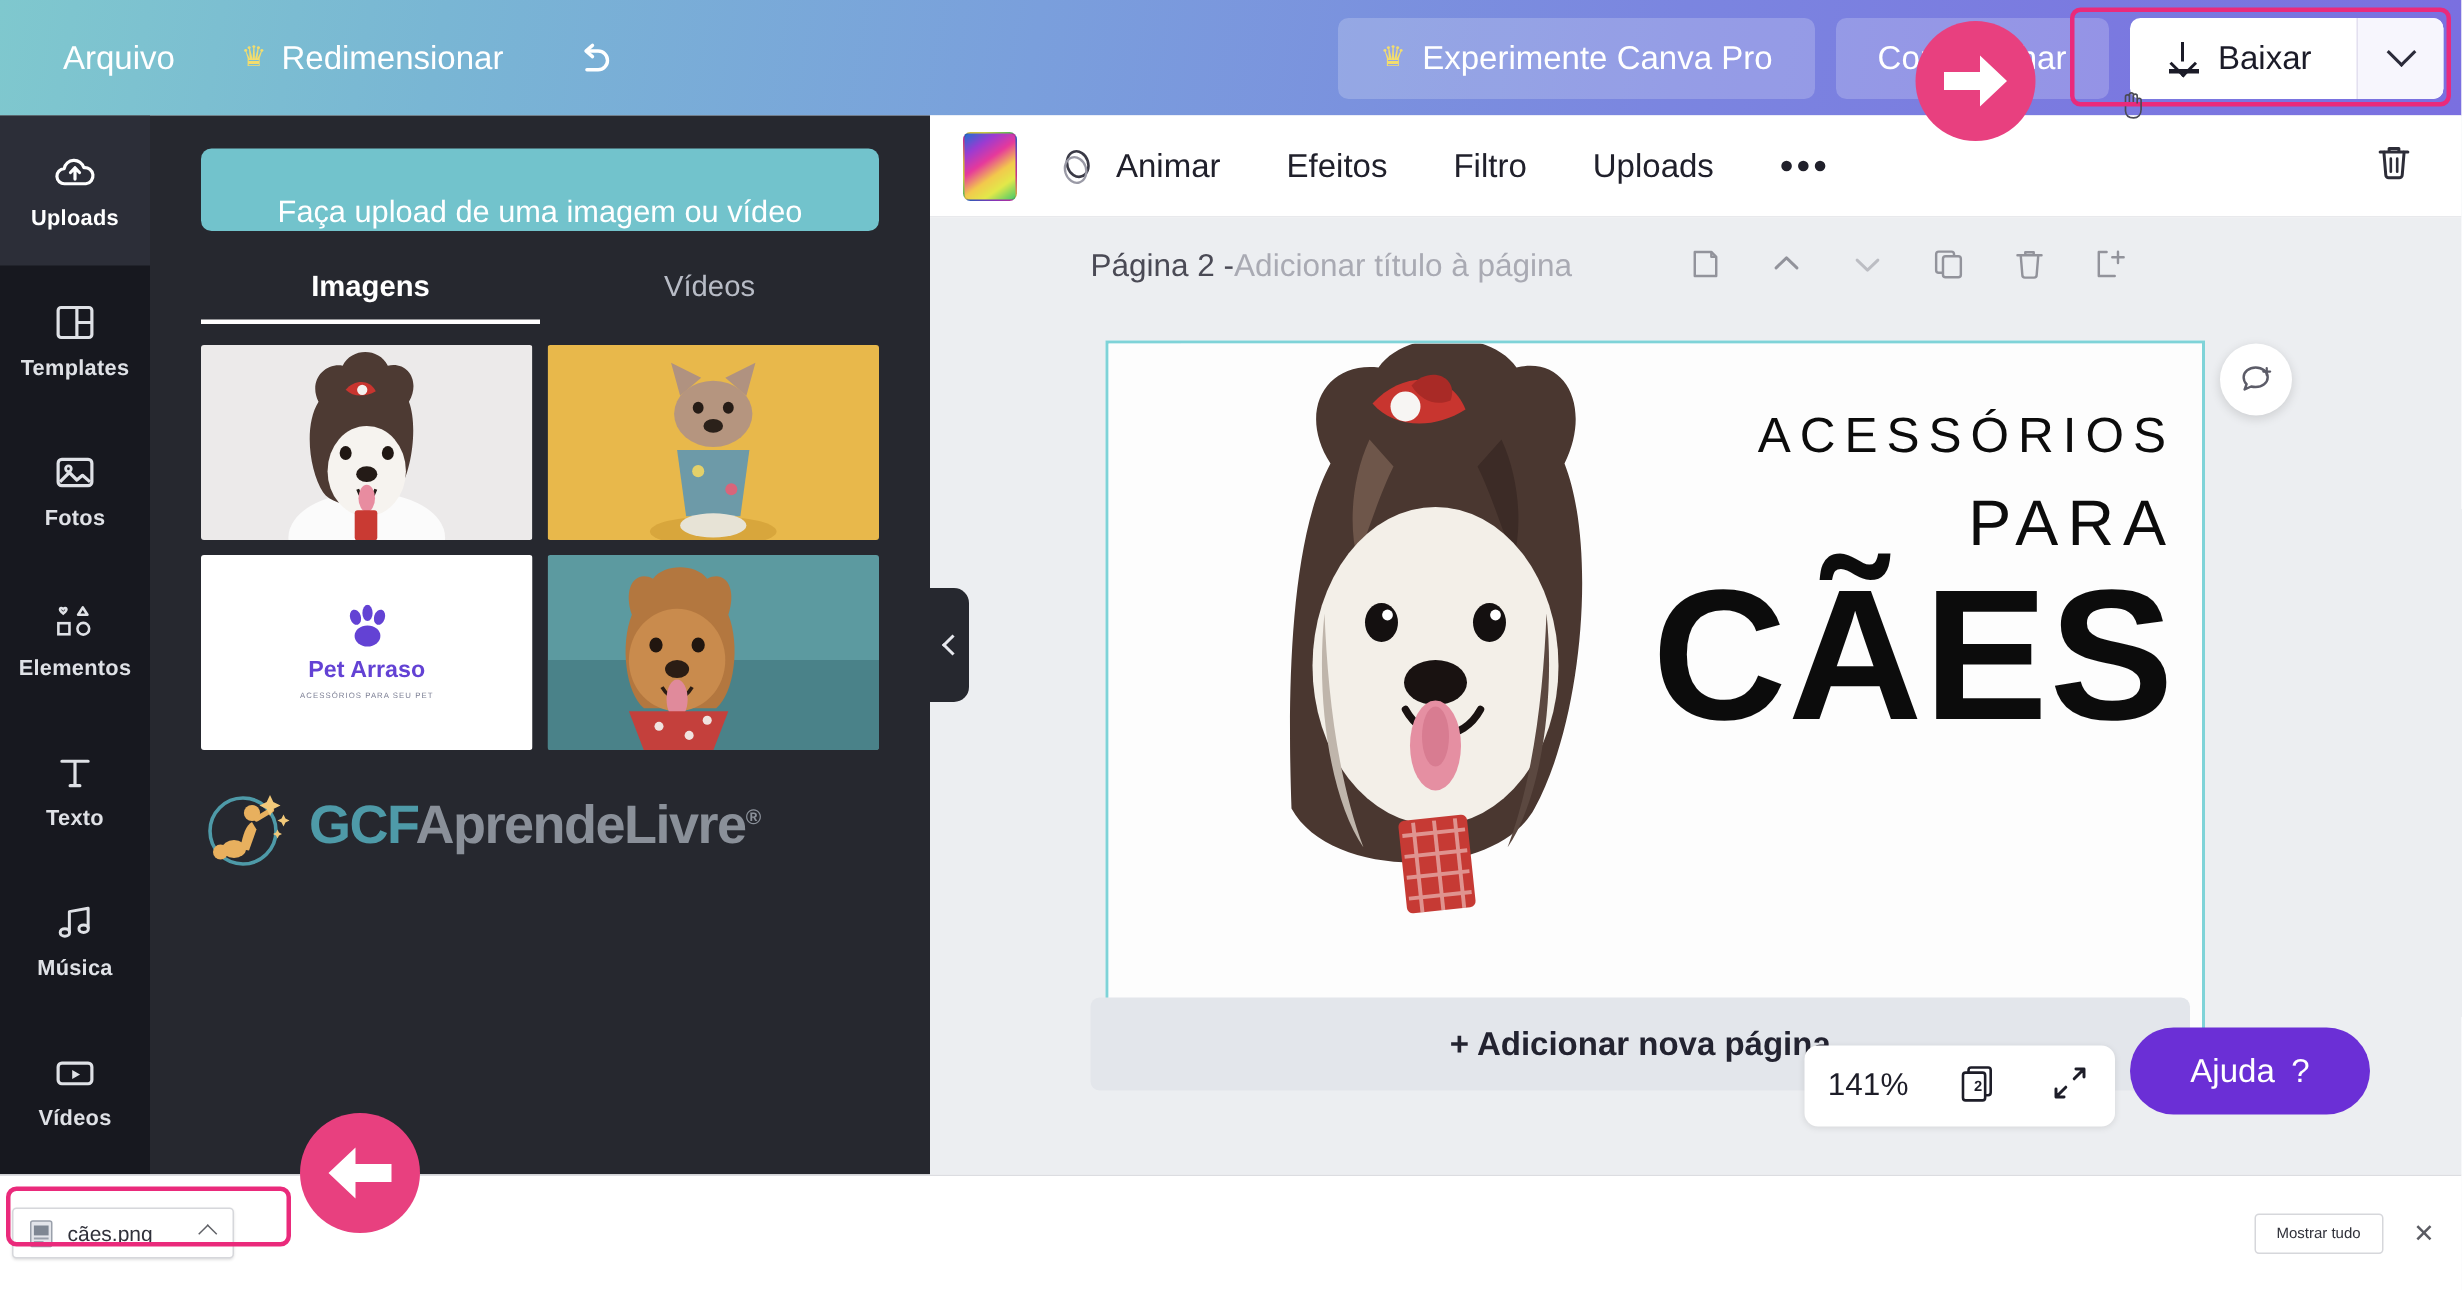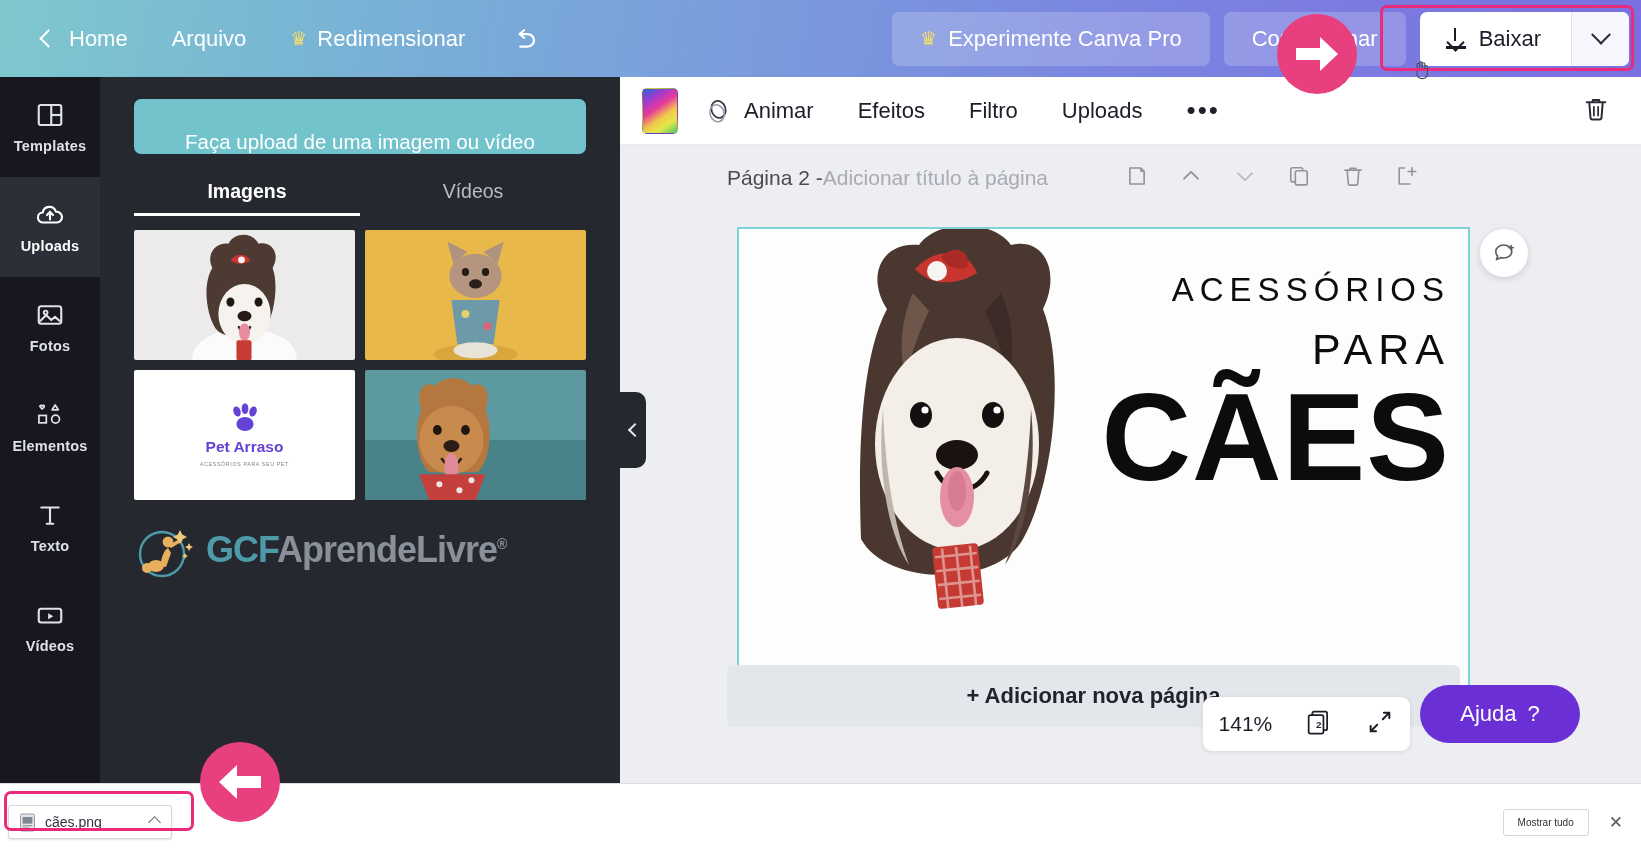--- a/index.html
+++ b/index.html
@@ -200,21 +200,21 @@
     display: flex; align-items: center; justify-content: center; gap: 11px; cursor: pointer;
   }
 
   
   .dlbar {
     position: absolute; left: 0; top: 783px; width: 1641px; height: 77px;
     background: #ffffff; border-top: 1px solid #dcdde1;
     display: flex; align-items: center;
   }
   .dlfile {
-    margin-left: 8px; width: 164px; height: 34px; background: #ffffff;
+    margin-left: 8px; width: 148px; height: 34px; background: #ffffff;
     border: 1px solid #d6d7db; border-radius: 3px; display: flex; align-items: center;
     gap: 9px; padding: 0 10px; cursor: pointer; box-shadow: 0 1px 2px rgba(0,0,0,.12);
   }
   .dlfile-name { font-size: 14px; color: #30313a; flex: 1; }
   .dl-caret-s {
     width: 9px; height: 9px; border-left: 1.8px solid #5f6066; border-top: 1.8px solid #5f6066;
     transform: rotate(45deg); margin-right: 2px;
   }
   .dlbar-right { margin-left: auto; display: flex; align-items: center; gap: 14px; padding-right: 12px; }
   .show-all {
@@ -227,24 +227,20 @@
     position: absolute; left: 1413px; top: 60px; width: 18px; height: 20px; z-index: 80;
   }
 </style>
 </head>
 <body>
 
 <div id="app">
 
   <div class="topbar">
     <div class="tb-left">
-      <div class="tb-btn">
-        <span class="chev-left"></span>
-        <span>Home</span>
-      </div>
       <div class="tb-btn">
         <span>Arquivo</span>
       </div>
       <div class="tb-btn">
         <span class="crown">♛</span>
         <span>Redimensionar</span>
       </div>
       <div class="tb-btn">
         <svg class="rail-ico" width="30" height="30" viewBox="0 0 24 24" fill="none">
           <path d="M9 8H15a5 5 0 0 1 0 10H9" stroke="#fff" stroke-width="1.8" stroke-linecap="round"></path>
@@ -281,35 +277,35 @@
     <svg width="46" height="40" viewBox="0 0 46 40">
       <path d="M2 14 H26 V3 L44 20 L26 37 V26 H2 Z" fill="#ffffff"></path>
     </svg>
   </div>
 
   <svg class="cursor-hand" viewBox="0 0 18 20">
     <path d="M4 8V4.5a1.3 1.3 0 0 1 2.6 0V8m0-.6V3.2a1.3 1.3 0 0 1 2.6 0V8m0-.4V4a1.3 1.3 0 0 1 2.6 0v5m0-2.2a1.3 1.3 0 0 1 2.6 0V13c0 3.4-2 5.6-5 5.6-3 0-5.2-1.6-5.4-4.6L4 10.8" fill="none" stroke="#4a4a55" stroke-width="1.1"></path>
   </svg>
 
   <div class="rail">
+    <div class="rail-item active">
+      <svg class="rail-ico" viewBox="0 0 24 24" fill="none">
+        <path d="M6.5 18a4 4 0 0 1-.3-8 5.4 5.4 0 0 1 10.5-.6A3.8 3.8 0 0 1 17.8 18H6.5Z" stroke="#fff" stroke-width="1.7" stroke-linejoin="round"></path>
+        <path d="M12 15.5V9.5M12 9.5L9.6 12M12 9.5L14.4 12" stroke="#fff" stroke-width="1.7" stroke-linecap="round" stroke-linejoin="round"></path>
+      </svg>
+      <span class="rail-label">Uploads</span>
+    </div>
+
     <div class="rail-item">
       <svg class="rail-ico" viewBox="0 0 24 24" fill="none">
         <rect x="3" y="4" width="18" height="16" rx="1.6" stroke="#dfe1e6" stroke-width="1.7"></rect>
         <line x1="13" y1="4" x2="13" y2="20" stroke="#dfe1e6" stroke-width="1.7"></line>
         <line x1="13" y1="12" x2="21" y2="12" stroke="#dfe1e6" stroke-width="1.7"></line>
       </svg>
       <span class="rail-label">Templates</span>
-    </div>
-
-    <div class="rail-item active">
-      <svg class="rail-ico" viewBox="0 0 24 24" fill="none">
-        <path d="M6.5 18a4 4 0 0 1-.3-8 5.4 5.4 0 0 1 10.5-.6A3.8 3.8 0 0 1 17.8 18H6.5Z" stroke="#fff" stroke-width="1.7" stroke-linejoin="round"></path>
-        <path d="M12 15.5V9.5M12 9.5L9.6 12M12 9.5L14.4 12" stroke="#fff" stroke-width="1.7" stroke-linecap="round" stroke-linejoin="round"></path>
-      </svg>
-      <span class="rail-label">Uploads</span>
     </div>
 
     <div class="rail-item">
       <svg class="rail-ico" viewBox="0 0 24 24" fill="none">
         <rect x="3" y="5" width="18" height="14" rx="2" stroke="#dfe1e6" stroke-width="1.7"></rect>
         <circle cx="8.5" cy="10" r="1.5" stroke="#dfe1e6" stroke-width="1.5"></circle>
         <path d="M4 17l5-5 4 4 3-2.5 4 3.5" stroke="#dfe1e6" stroke-width="1.7" stroke-linejoin="round"></path>
       </svg>
       <span class="rail-label">Fotos</span>
     </div>
@@ -324,20 +320,28 @@
       <span class="rail-label">Elementos</span>
     </div>
 
     <div class="rail-item">
       <svg class="rail-ico" viewBox="0 0 24 24" fill="none">
         <path d="M5 6h14M12 6v13M9.4 19h5.2" stroke="#dfe1e6" stroke-width="1.7" stroke-linecap="round"></path>
       </svg>
       <span class="rail-label">Texto</span>
     </div>
 
+    <div class="rail-item">
+      <svg class="rail-ico" viewBox="0 0 24 24" fill="none">
+        <path d="M9 17V6.2l10-1.8V15" stroke="#dfe1e6" stroke-width="1.6" stroke-linejoin="round"></path>
+        <ellipse cx="6.6" cy="17.3" rx="2.5" ry="2" stroke="#dfe1e6" stroke-width="1.6"></ellipse>
+        <ellipse cx="16.6" cy="15.3" rx="2.5" ry="2" stroke="#dfe1e6" stroke-width="1.6"></ellipse>
+      </svg>
+      <span class="rail-label">Música</span>
+    </div>
 
     <div class="rail-item">
       <svg class="rail-ico" viewBox="0 0 24 24" fill="none">
         <rect x="3" y="7" width="18" height="11" rx="2" stroke="#dfe1e6" stroke-width="1.7"></rect>
         <path d="M10.5 10.6l4.2 2.4-4.2 2.4v-4.8Z" fill="#dfe1e6"></path>
       </svg>
       <span class="rail-label">Vídeos</span>
     </div>
   </div>
 

